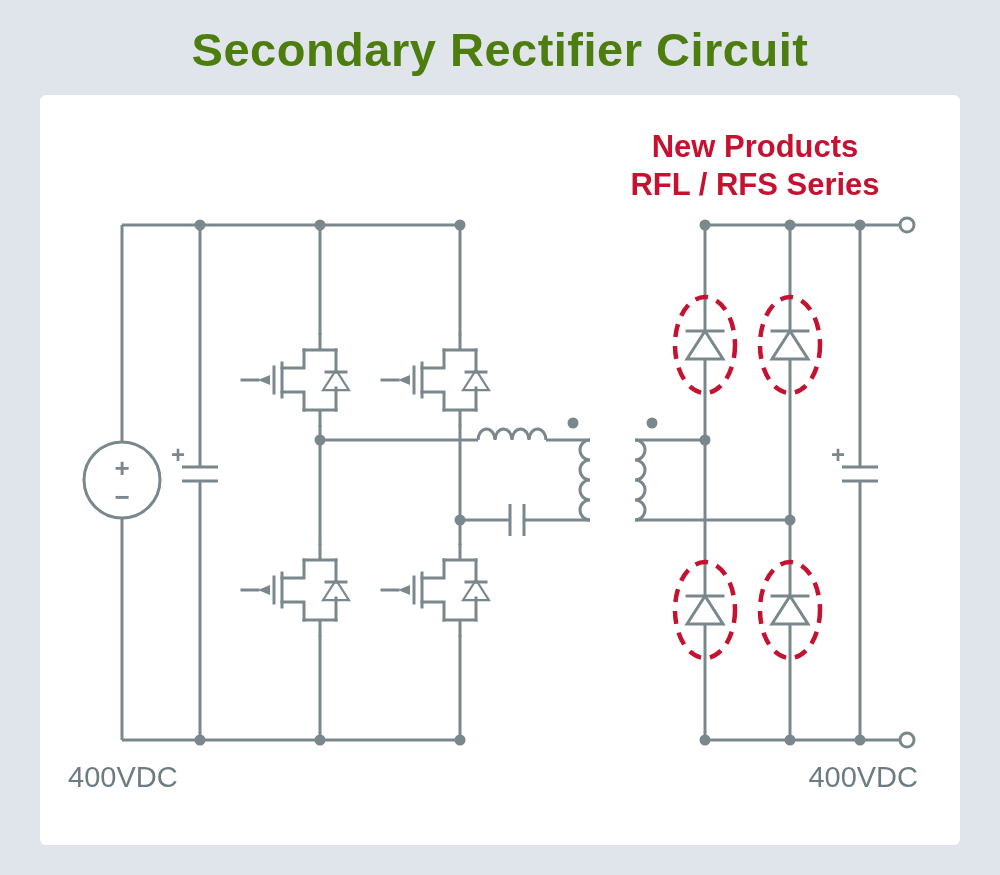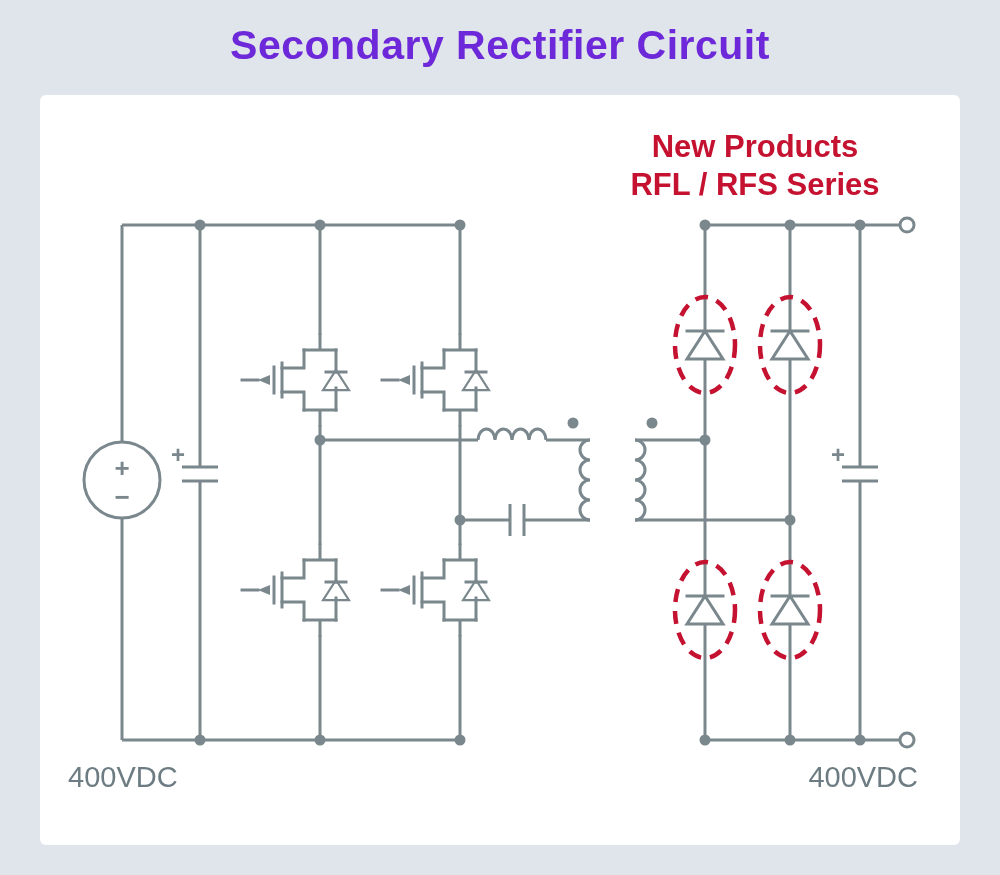--- a/index.html
+++ b/index.html
@@ -11,24 +11,24 @@
     height: 875px;
     position: relative;
     background: #dfe5ea;
     font-family: "Liberation Sans", "DejaVu Sans", sans-serif;
     overflow: hidden;
   }
   .page-title {
     margin: 0;
     padding-top: 22px;
     text-align: center;
-    font-size: 41px;
+    font-size: 47px;
     font-weight: bold;
     letter-spacing: 0.5px;
-    color: #6d28d9;
+    color: #4d7c0f;
   }
   .panel {
     position: absolute;
     left: 40px;
     top: 95px;
     width: 920px;
     height: 750px;
     background: #ffffff;
     border-radius: 6px;
   }

